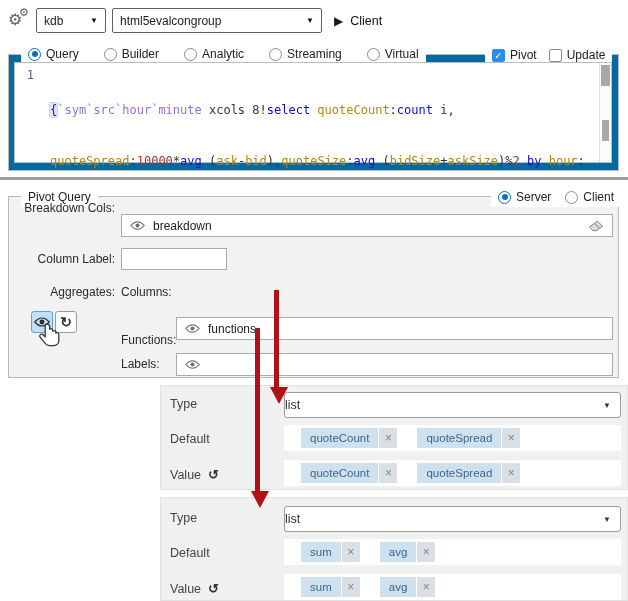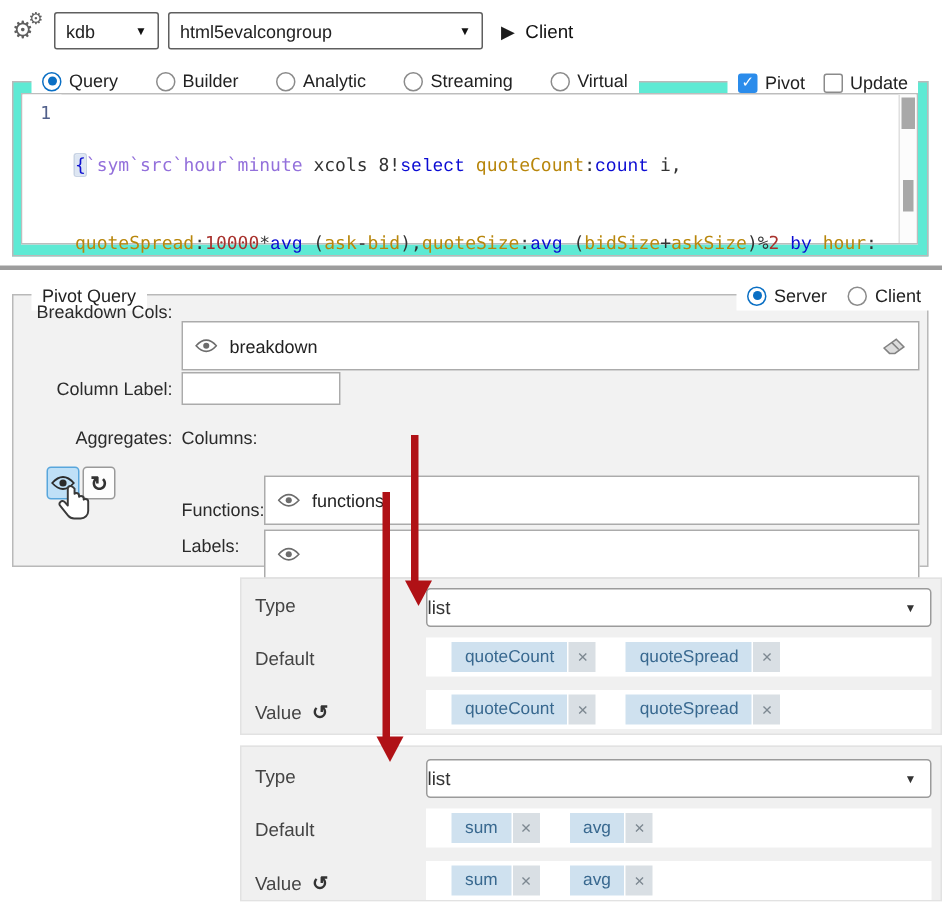--- a/index.html
+++ b/index.html
@@ -14,21 +14,21 @@
   .select { position:absolute; height:25px; background:#fff; border:1px solid #5f5f5f; border-radius:2px;
             display:flex; align-items:center; justify-content:space-between; padding:0 7px; cursor:default; }
   .select .caret { font-size:8px; color:#111; }
   #sel-server { left:36px; top:8px; width:70px; }
   #sel-conn   { left:112px; top:8px; width:210px; }
   .execute { position:absolute; left:334px; top:9px; height:24px; display:flex; align-items:center; gap:7px; }
   .execute .play { font-size:12px; color:#1a1a1a; }
   .execute .xlabel { font-size:12.5px; color:#111; }
 
   
-  .gbox { position:absolute; border:1px solid #b9b9b9; background:#5eead4; }
+  .gbox { position:absolute; border:1px solid #b9b9b9; background:#0369a1; }
   #gbox-query { left:8px; top:54px; width:611px; height:117px; }
   #gbox-pivot { left:8px; top:196px; width:611px; height:182px; background:#f2f2f2; }
   .legend { position:absolute; background:#fff; display:flex; align-items:center; padding:0 7px; height:20px; }
 
   .tabs { left:12px; top:-11px; gap:0; }
   .tab { display:flex; align-items:center; gap:5px; margin-right:25px; }
   .ra { position:relative; width:13px; height:13px; border:1px solid #8b8b8b; border-radius:50%; background:#fff; display:inline-block; }
   .ra.sel { border:1.5px solid #0a6fc4; }
   .ra.sel::after { content:""; position:absolute; inset:2.5px; border-radius:50%; background:#0a6fc4; }
 
@@ -38,37 +38,37 @@
         font-size:10px; line-height:12px; text-align:center; color:transparent; }
   .cb.on { background:#2b8ceb; border-color:#2b8ceb; color:#fff; }
 
   
   #editor { position:absolute; left:5px; top:7px; right:6px; height:101px; background:#fff; border:1px solid #bdbdbd; }
   #gutter { position:absolute; left:0; top:0; bottom:0; width:26px; background:#fff; }
   #lineno { position:absolute; right:7px; top:5px; font-family:"DejaVu Sans Mono", monospace; font-size:12px; color:#51608b; }
   #code { position:absolute; left:35px; top:5px; right:14px; font-family:"DejaVu Sans Mono", monospace;
           font-size:12px; line-height:17px; white-space:pre; }
   .tok-plain   { color:#333; }
-  .tok-kw      { color:#0b0bd3;font-family:Liberation Mono, monospace; }
+  .tok-kw      { color:#0b0bd3; }
   .tok-sym     { color:#9370db; }
   .tok-id      { color:#b8860b; }
   .tok-num     { color:#a8322d; }
   .tok-str     { color:#a31515; }
   .tok-bracket { color:#1111d0; background:#dde6f3; border-radius:1px; box-shadow:0 0 0 1px #c9d4e4; }
   #vscroll { position:absolute; right:0; top:0; bottom:0; width:12px; background:#fcfcfc; border-left:1px solid #e0e0e0; }
   #vthumb { position:absolute; left:1px; top:2px; width:9px; height:21px; background:#a8a8a8; }
   #vmark  { position:absolute; left:2px; top:57px; width:7px; height:21px; background:#a8a8a8; }
 
   
   #divider { position:absolute; left:0; top:177px; width:628px; height:3px; background:#9d9d9d; }
 
   
   .flabel { position:absolute; font-size:12px; color:#2b2b2b; }
   .r-align { width:106px; text-align:right; }
-  .field { position:absolute; height:33px; background:#fff; border:1px solid #ababab;
+  .field { position:absolute; height:23px; background:#fff; border:1px solid #ababab;
            display:flex; align-items:center; gap:8px; padding:0 8px; font-size:12px; color:#222; }
   .eye-sm { flex:0 0 auto; display:inline-flex; }
   #f-breakdown { left:112px; top:17px; width:492px; }
   #f-collabel  { left:112px; top:51px; width:106px; height:22px; }
   #f-cols  { left:167px; top:84px;  width:437px; }
   #f-funcs { left:167px; top:120px; width:437px; }
   #f-labs  { left:167px; top:156px; width:437px; }
   .eraser { margin-left:auto; display:inline-flex; }
 
   .sqbtn { position:absolute; width:22px; height:22px; border-radius:3px; display:flex; align-items:center; justify-content:center; }

